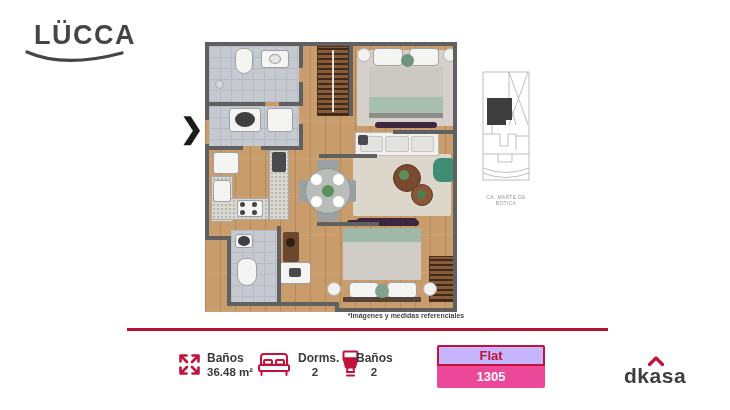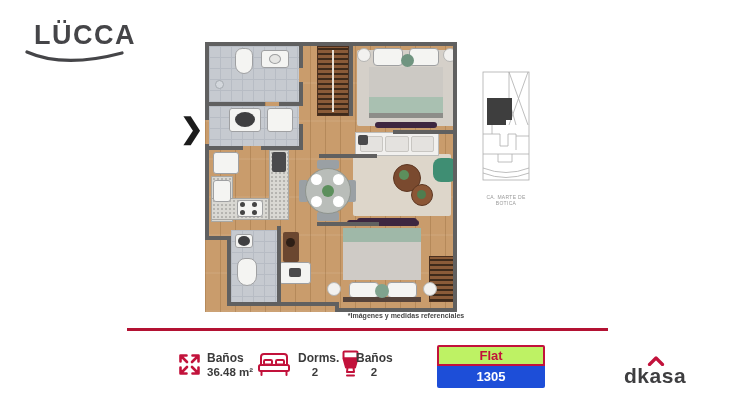--- a/index.html
+++ b/index.html
@@ -48,23 +48,23 @@
   .disclaimer{left:320px;top:312px;width:172px;text-align:center;
               font-size:7px;font-weight:700;color:#474747;}
   .redline{left:127px;top:328px;width:481px;height:3px;background:#B31233;}
 
   
   .spec-label{font-size:12px;font-weight:700;color:#3B3B3B;line-height:14px;}
   .spec-value{font-size:11.5px;font-weight:700;color:#3B3B3B;line-height:14px;}
   .spec-center{text-align:center;}
 
   .badge{left:437px;top:345px;width:108px;z-index:2;}
-  .badge-top{background:#bef264;border:2.5px solid #C2123B;border-radius:2px 2px 0 0;
+  .badge-top{background:#c4b5fd;border:2.5px solid #C2123B;border-radius:2px 2px 0 0;
              color:#C2123B;font-weight:700;font-size:13px;text-align:center;padding:1px 0;}
-  .badge-bottom{background:#1d4ed8;color:#fff;font-weight:700;font-size:13px;
+  .badge-bottom{background:#ec4899;color:#fff;font-weight:700;font-size:13px;
              text-align:center;padding:3px 0 4px;border-radius:0 0 2px 2px;}
 
   
   .dkasa{left:624px;top:364px;font-size:21px;font-weight:700;color:#3E3E40;
          letter-spacing:.5px;display:flex;}
   .dkasa .mid{position:relative;}
   .dkasa .hat{position:absolute;left:50%;top:-8px;transform:translateX(-50%);}
 </style>
 </head>
 <body>

